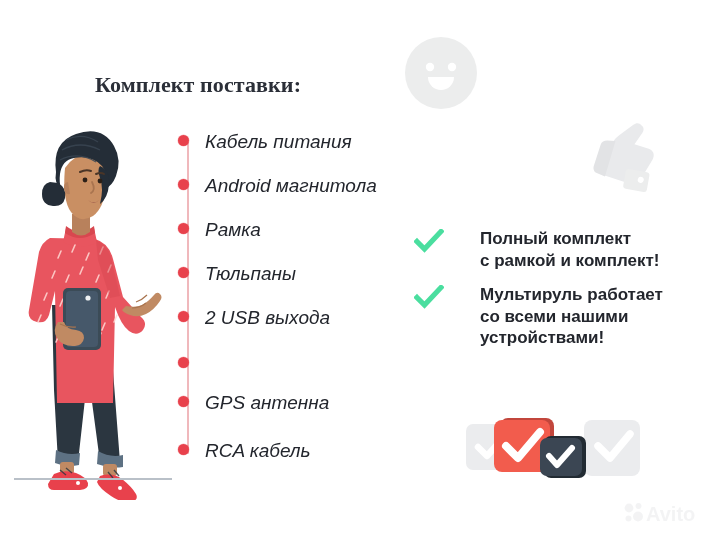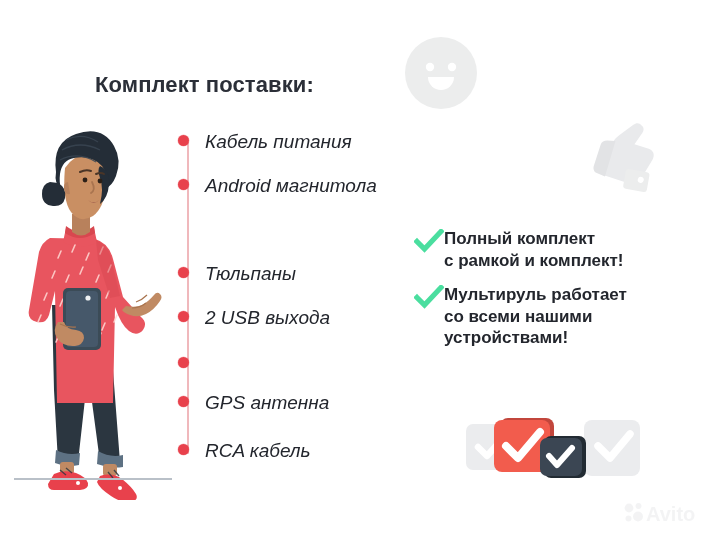--- a/index.html
+++ b/index.html
@@ -13,41 +13,41 @@
 
   
   .deco{position:absolute;pointer-events:none;}
   #smiley{left:404px;top:36px;width:74px;height:74px;}
   #thumb{left:576px;top:104px;width:100px;height:100px;}
 
   
   #title{
     position:absolute;left:95px;top:72px;
     font-size:22px;font-weight:bold;letter-spacing:.1px;
-    color:#2b2f38;white-space:nowrap;
+    color:#2b2f38;white-space:nowrap;font-family:Liberation Serif, serif;
   }
 
   
   #list{position:absolute;left:178px;top:130px;width:260px;height:330px;}
   #spine{
     position:absolute;left:8.5px;top:12px;width:2px;height:312px;
     background:#f0b8bc;border-radius:1px;
   }
   .li{position:absolute;left:0;display:flex;align-items:flex-start;}
   .dot{
     width:11px;height:11px;border-radius:50%;
     background:#e8414c;flex:0 0 11px;margin-top:5px;
     box-shadow:0 0 0 .5px rgba(232,65,76,.35);
   }
   .ltext{margin-left:16px;color:#23262d;font-size:19px;line-height:23px;white-space:nowrap;font-style:italic;}
   .lsub{display:block;font-size:14.5px;line-height:17px;margin-left:9px;color:#23262d;}
 
   
   #checks{position:absolute;left:414px;top:228px;width:290px;}
-  .chk-row{display:flex;align-items:flex-start;margin-bottom:13px;}
+  .chk-row{display:flex;align-items:flex-start;margin-bottom:13px;gap:36px;}
   .chk-ico{flex:0 0 30px;width:30px;height:26px;margin-top:1px;}
   .chk-text{color:#23262d;font-size:17px;line-height:21.5px;font-weight:bold;}
 
   
   #cluster{position:absolute;left:464px;top:412px;width:200px;height:80px;}
 
   
   #avito{position:absolute;left:622px;top:500px;width:88px;height:26px;opacity:.85;}
 
   
@@ -91,20 +91,24 @@
     <div class="li" style="top:0px">
       <span class="dot"></span>
       <span class="ltext">Кабель питания</span>
     </div>
 
     <div class="li" style="top:44px">
       <span class="dot"></span>
       <span class="ltext">Android магнитола</span>
     </div>
 
+    <div class="li" style="top:88px">
+      <span class="dot"></span>
+      <span class="ltext">Рамка</span>
+    </div>
 
     <div class="li" style="top:132px">
       <span class="dot"></span>
       <span class="ltext">Тюльпаны</span>
     </div>
 
     <div class="li" style="top:176px">
       <span class="dot"></span>
       <span class="ltext">2 USB выхода</span>
     </div>

